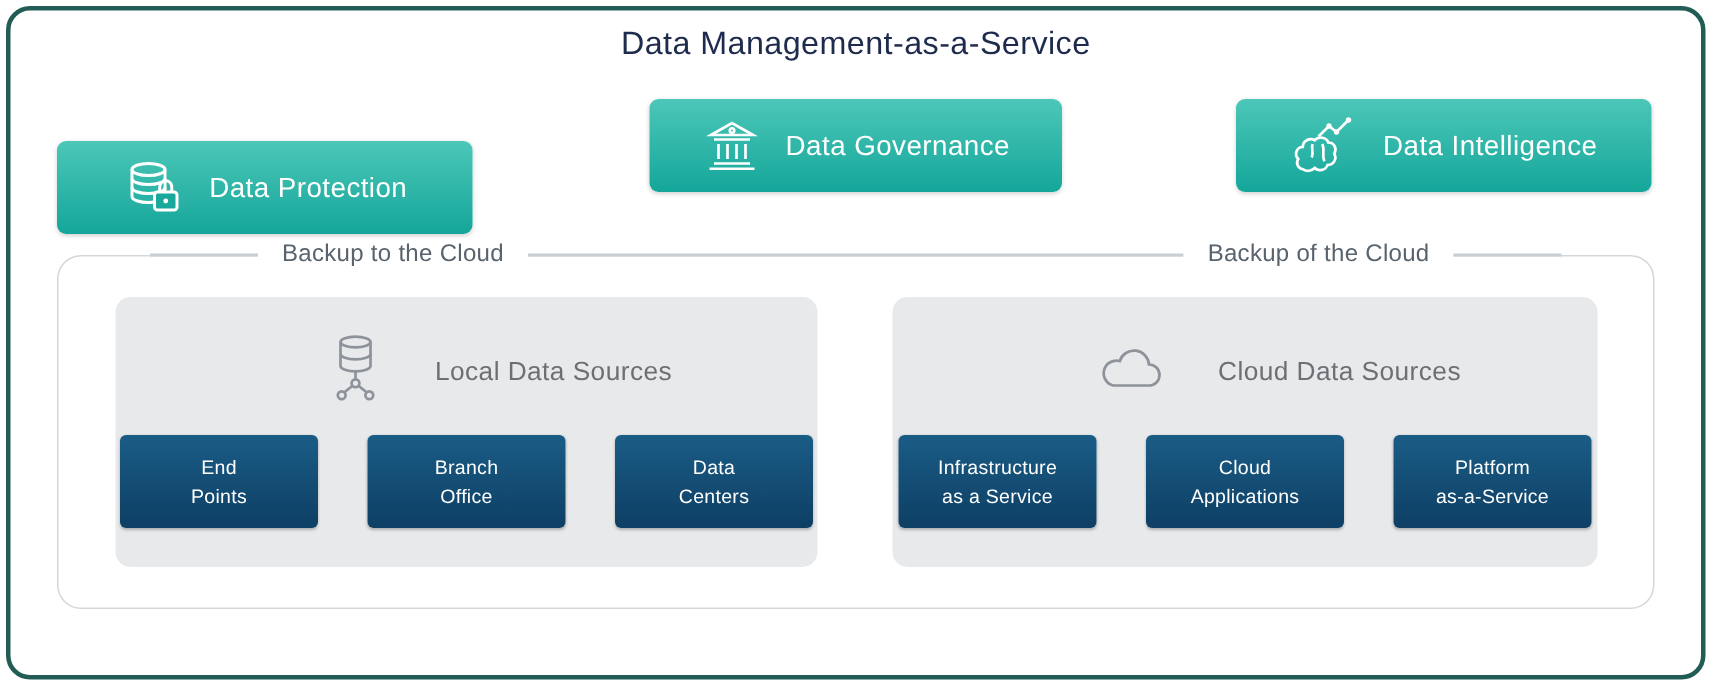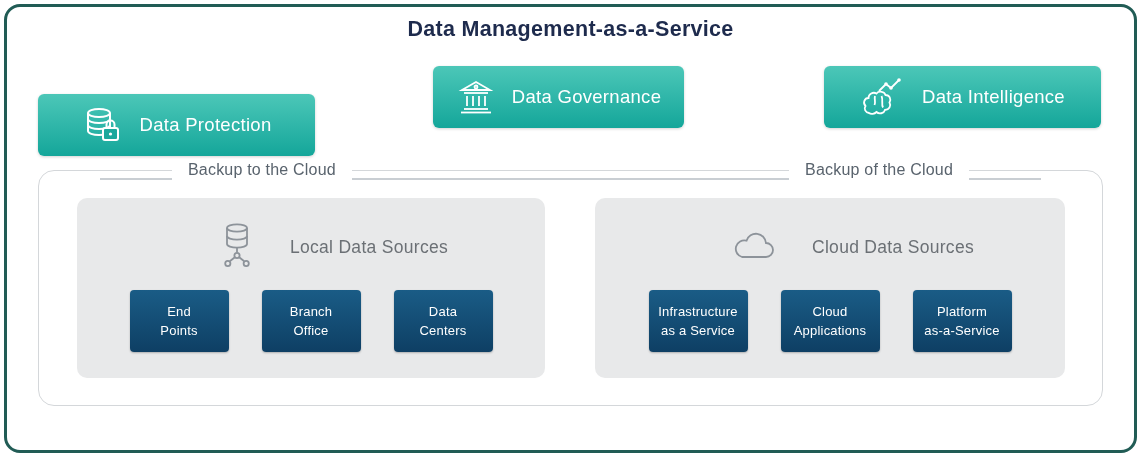--- a/index.html
+++ b/index.html
@@ -5,55 +5,55 @@
   html,body { margin:0; padding:0; background:#ffffff; }
   body { width:1141px; height:457px; position:relative; overflow:hidden;
          font-family:"Liberation Sans", sans-serif; }
 
   .canvas { position:absolute; inset:0; background:#ffffff; }
 
   .frame { position:absolute; left:4px; top:4px; right:4px; bottom:4px;
            border:3px solid #215c55; border-radius:16px; pointer-events:none; }
 
   .title { position:absolute; top:17px; left:0; right:0; text-align:center;
-           font-size:21.5px; font-weight:700; color:#1e2b4d; letter-spacing:.3px; }
+           font-size:21.5px; font-weight:400; color:#1e2b4d; letter-spacing:.3px; }
 
   .pill { position:absolute; top:66px; height:62px; border-radius:6px;
           background:linear-gradient(180deg,#4cc7b8 0%, #14a69a 100%);
           display:flex; align-items:center; justify-content:center; gap:16px;
           color:#ffffff; font-size:18.5px; letter-spacing:.3px;
           box-shadow:0 1px 3px rgba(0,0,0,.18); }
   .pill-1 { left:38px;  width:277px;margin-top:28px; }
-  .pill-2 { left:433px; width:251px; }
+  .pill-2 { left:433px; width:275px; }
   .pill-3 { left:824px; width:277px;justify-content:center; }
   .pill-icon { display:flex; align-items:center; }
 
   .wrapper { position:absolute; left:38px; top:170px; width:1065px; height:236px;
              border:1px solid #d4d7da; border-radius:16px; background:#ffffff;
              box-sizing:border-box; }
 
   .headers { position:absolute; top:160px; left:100px; width:941px; height:20px;
-             display:flex; align-items:flex-end; z-index:2; }
+             display:flex; align-items:center; z-index:2; }
   .hline { height:2px; background:#c9ced3; }
   .hline.side { flex:0 0 72px; }
   .hline.mid  { flex:1; }
   .hlabel { background:#ffffff; padding:0 16px; font-size:16px; color:#59636d;
             white-space:nowrap; line-height:20px; letter-spacing:.2px; }
 
   .panel { position:absolute; top:198px; height:180px; background:#e8e9ea;
            border-radius:10px; z-index:1; }
   .panel-left  { left:77px;  width:468px; }
   .panel-right { left:595px; width:470px; }
   .panel-head { display:flex; align-items:center; justify-content:center; gap:34px;
                 height:58px; margin-top:20px;margin-left:44px; }
   .panel-title { font-size:17.5px; color:#6b7075; letter-spacing:.3px; }
   .panel-chips { position:absolute; left:0; right:0; top:92px; height:62px;
                  display:flex; align-items:center; justify-content:center; gap:33px; }
 
-  .chip { width:99px; height:62px; border-radius:4px;
+  .chip { width:132px; height:62px; border-radius:4px;
           background:linear-gradient(180deg,#1a5c86 0%, #0e3f64 100%);
           color:#ffffff; font-size:13px; line-height:1.5; letter-spacing:.2px;
           display:flex; align-items:center; justify-content:center; text-align:center;
           white-space:pre-line; box-shadow:0 1px 2px rgba(0,0,0,.25); }
 
   .footer { position:absolute; top:419px; left:0; right:0; text-align:center;
             font-size:16.5px; color:#5b656e; letter-spacing:.3px; }
 </style>
 </head>
 <body>

